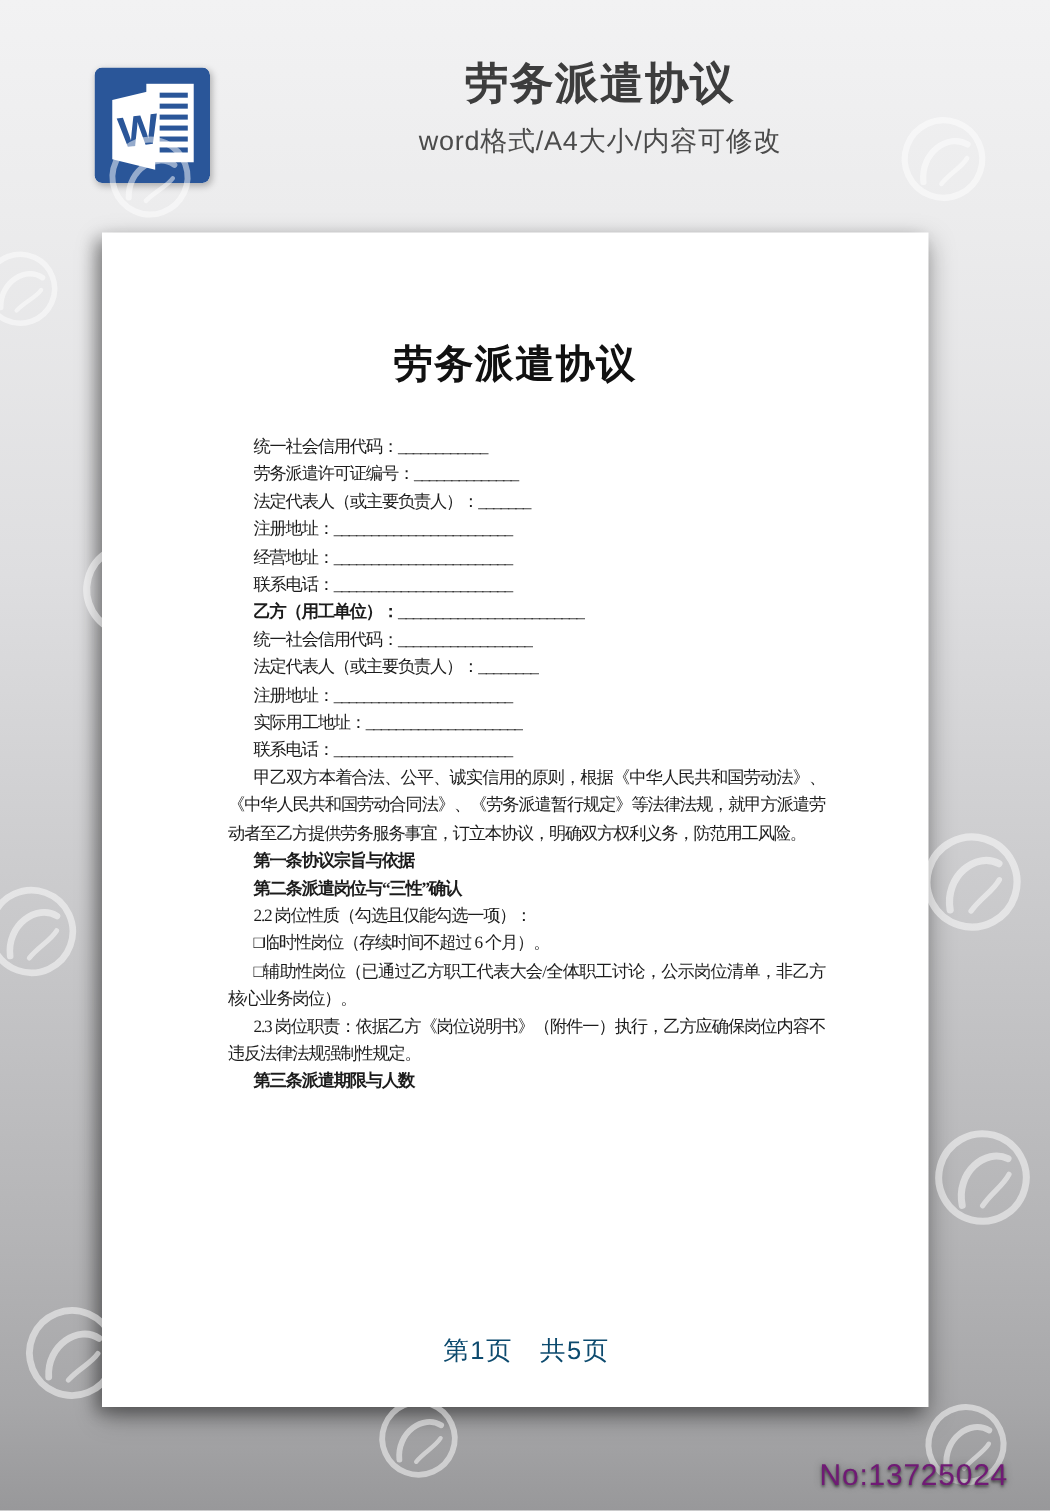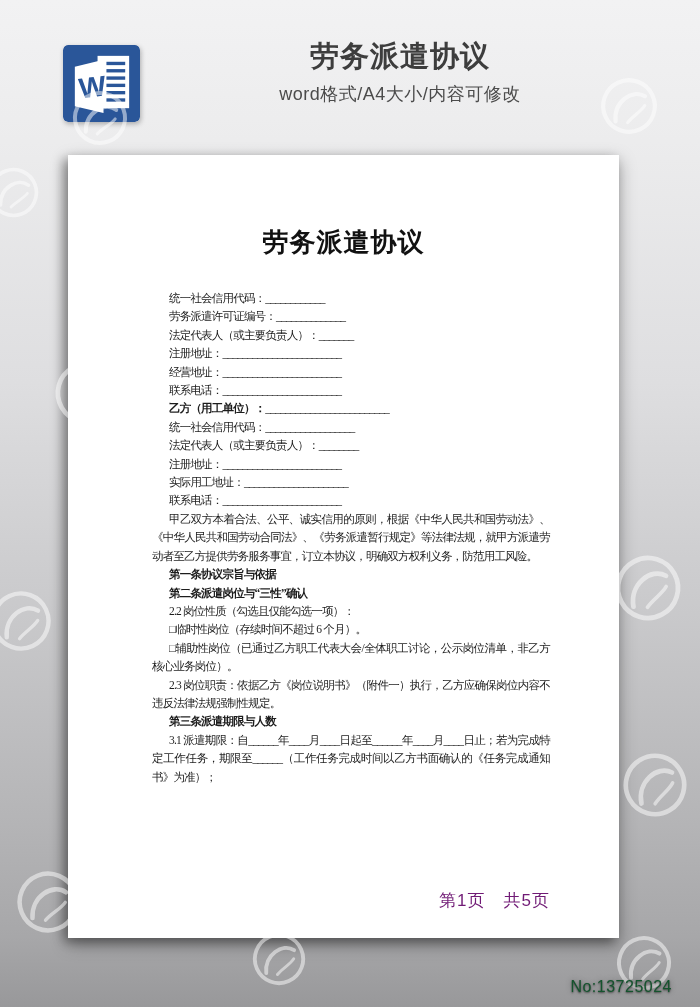--- a/index.html
+++ b/index.html
@@ -17,24 +17,24 @@
   .hd-sub{font-size:18px;color:#4b4b4b;line-height:32px;margin-top:4px;letter-spacing:0.5px;}
   
   .page{position:absolute;left:68px;top:155px;width:551px;height:783px;background:#ffffff;
     box-shadow:-5px 4px 10px rgba(0,0,0,.30),0 6px 16px rgba(0,0,0,.35);}
   .doc-title{margin-top:70px;height:34px;text-align:center;
     font-family:"Liberation Serif",serif;font-weight:bold;font-size:26px;color:#111;letter-spacing:1px;}
   .doc-body{margin:30px 69px 0 84px;font-family:"Liberation Serif",serif;color:#1c1c1c;}
   .doc-line{margin:0;font-size:11.5px;line-height:18.4px;text-indent:17px;letter-spacing:-0.8px;text-align:justify;}
   .doc-line.heading{font-weight:bold;}
   .doc-line .lbl.b{font-weight:bold;}
-  .page-indicator{position:absolute;left:84px;right:69px;bottom:26px;text-align:right;
-    font-size:17px;color:#701a75;letter-spacing:1px;}
+  .page-indicator{position:absolute;left:84px;right:69px;bottom:26px;text-align:center;
+    font-size:17px;color:#0c4a6e;letter-spacing:1px;}
   
-  .corner-no{position:absolute;right:28px;bottom:11px;font-size:16px;color:#14532d;
+  .corner-no{position:absolute;right:28px;bottom:11px;font-size:20px;color:#701a75;
     text-shadow:0 1px 2px rgba(0,0,0,.55),0 0 6px rgba(0,0,0,.3);letter-spacing:0.5px;}
   .wm{position:absolute;pointer-events:none;}
   .wm svg{display:block;opacity:.5;}
 </style>
 </head>
 <body>
 
 <div class="header">
   <svg class="word-icon" viewBox="0 0 78 78">
     <rect x="0" y="0" width="78" height="78" rx="5" fill="#2a5699"></rect>
@@ -72,21 +72,20 @@
       <p class="doc-line field"><span class="lbl">实际用工地址：</span><span class="val">_____________________</span></p>
       <p class="doc-line field"><span class="lbl">联系电话：</span><span class="val">________________________</span></p>
       <p class="doc-line para">甲乙双方本着合法、公平、诚实信用的原则，根据《中华人民共和国劳动法》、《中华人民共和国劳动合同法》、《劳务派遣暂行规定》等法律法规，就甲方派遣劳动者至乙方提供劳务服务事宜，订立本协议，明确双方权利义务，防范用工风险。</p>
       <p class="doc-line heading">第一条协议宗旨与依据</p>
       <p class="doc-line heading">第二条派遣岗位与“三性”确认</p>
       <p class="doc-line para">2.2 岗位性质（勾选且仅能勾选一项）：</p>
       <p class="doc-line para">□临时性岗位（存续时间不超过 6 个月）。</p>
       <p class="doc-line para">□辅助性岗位（已通过乙方职工代表大会/全体职工讨论，公示岗位清单，非乙方核心业务岗位）。</p>
       <p class="doc-line para">2.3 岗位职责：依据乙方《岗位说明书》（附件一）执行，乙方应确保岗位内容不违反法律法规强制性规定。</p>
       <p class="doc-line heading">第三条派遣期限与人数</p>
-      <p class="doc-line para">3.1 派遣期限：自______年____月____日起至______年____月____日止；若为完成特定工作任务，期限至______（工作任务完成时间以乙方书面确认的《任务完成通知书》为准）；</p>
     </div>
   <div class="page-indicator">第1页　共5页</div>
 </div>
 
 <div id="wm-layer">
     <div class="wm" style="left: 70px; top: 88px; transform: rotate(-20deg);">
       <svg width="60" height="60" viewBox="0 0 60 60" fill="none">
         <circle cx="30" cy="30" r="25" stroke="#ffffff" stroke-width="4"></circle>
         <path d="M12 38 C18 20,40 16,48 28" stroke="#ffffff" stroke-width="4" stroke-linecap="round"></path>
         <path d="M22 44 C30 40,38 40,44 36" stroke="#ffffff" stroke-width="3" stroke-linecap="round"></path>

